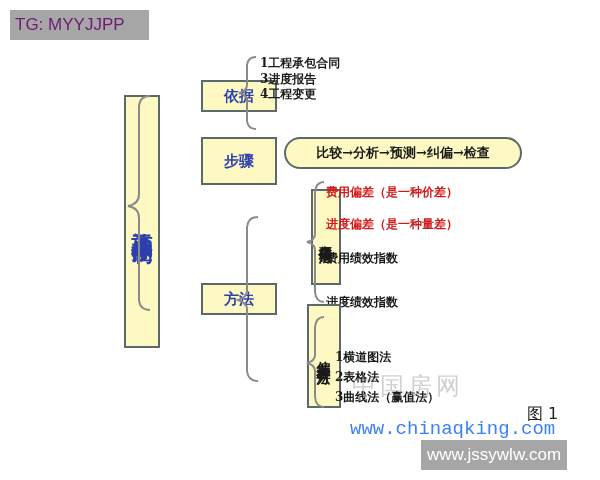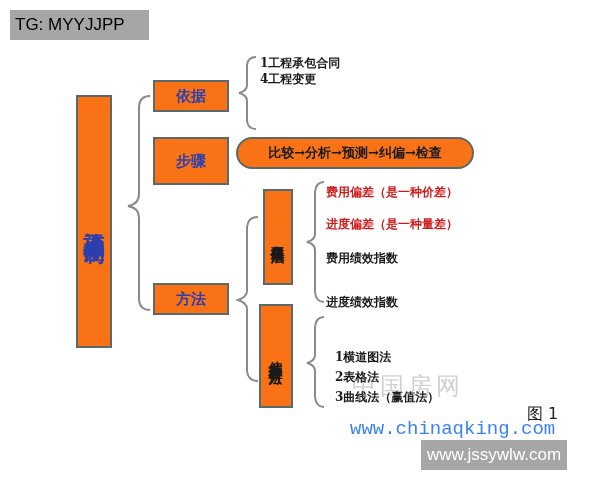--- a/index.html
+++ b/index.html
@@ -1,23 +1,23 @@
 <!DOCTYPE html>
 <html><head>
 <meta charset="utf-8">
 <style>
   html, body { margin:0; padding:0; }
   body { width:600px; height:480px; background:#ffffff; position:relative; overflow:hidden;
          font-family: "DejaVu Sans", sans-serif; }
   .tg { position:absolute; left:10px; top:10px; width:139px; height:30px; background:#a6a6a6;
-        color:#000000; font-family:"Liberation Sans", sans-serif; font-size:17px; line-height:30px;
+        color:#701a75; font-family:"Liberation Sans", sans-serif; font-size:17px; line-height:30px;
         padding-left:5px; box-sizing:border-box; }
-  .box { position:absolute; background:#f97316; border:2px solid #5a6a6a; box-sizing:border-box;
+  .box { position:absolute; background:#fef9c3; border:2px solid #5a6a6a; box-sizing:border-box;
          color:#2b3fae; font-weight:bold; display:flex; align-items:center; justify-content:center;
-         font-family:"DejaVu Serif", serif; }
+         font-family:"DejaVu Serif", serif;margin-left:48px; }
   .vbox { writing-mode: vertical-rl; text-orientation: upright; letter-spacing:2px; }
   .dark { color:#1a1a1a; }
   .txt { position:absolute; font-family:"DejaVu Serif", serif; font-weight:bold; font-size:12px; color:#1a1a1a; white-space:nowrap; }
   .red { color:#d11a1a; }
   .list-line { line-height:15.5px; }
   svg.brace { position:absolute; overflow:visible; }
   .wm1 { position:absolute; left:350px; top:418px; font-family:Liberation Mono, monospace; font-size:19px; color:#3b82f6; letter-spacing:0px; }
   .wm2 { position:absolute; left:421px; top:440px; width:146px; height:30px; background:#a6a6a6; color:#fff;
          font-family:"Liberation Sans", sans-serif; font-size:17px; line-height:30px; text-align:center; }
   .fig { position:absolute; left:527px; top:404px; font-size:16px; color:#222; font-family:"DejaVu Sans", sans-serif; }
@@ -37,20 +37,21 @@
 </svg>
 
 <div class="box" style="left:153px;top:80px;width:76px;height:32px;font-size:15px;">
   <span>依据</span>
 </div>
 <svg class="brace" style="left:232px;top:55px;" width="30" height="80">
   <path d="M24 2 Q16 2 15 10 L15 30 Q15 36 7 38 Q15 40 15 46 L15 66 Q16 74 24 74" fill="none" stroke="#8a8a8a" stroke-width="2"></path>
 </svg>
 <div class="txt list-line" style="left:260px;top:56px;">
   <div>1工程承包合同</div>
+  <div>3进度报告</div>
   <div>4工程变更</div>
 </div>
 
 <div class="box" style="left:153px;top:137px;width:76px;height:48px;font-size:15px;">
   <span>步骤</span>
 </div>
 <div class="box dark" style="left:236px;top:137px;width:238px;height:32px;font-size:13px;border-radius:16px;">
   <span>比较→分析→预测→纠偏→检查</span>
 </div>
 

